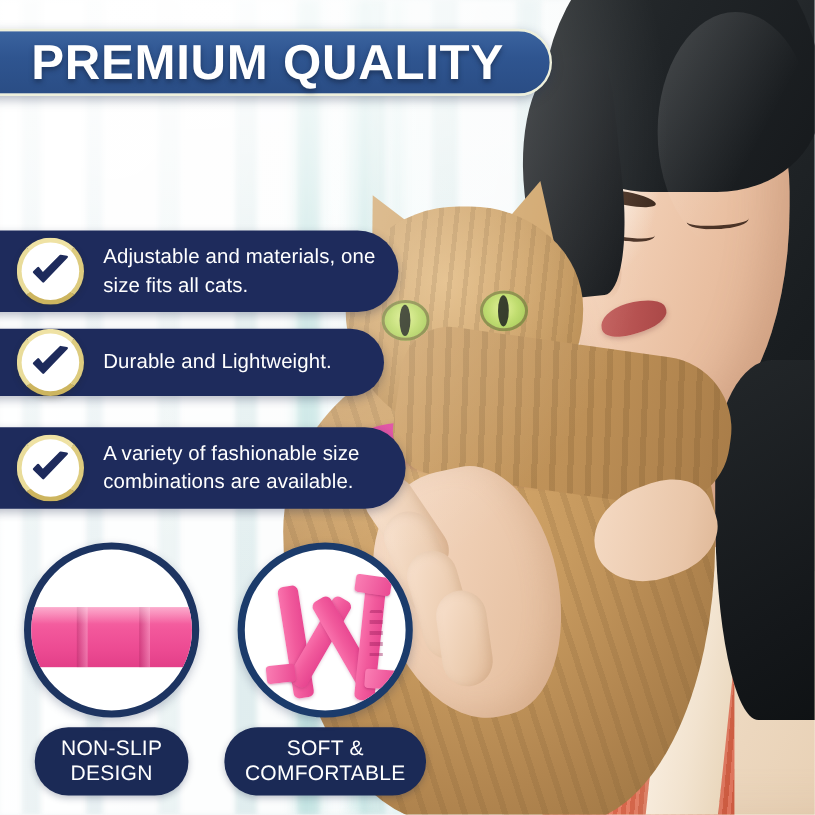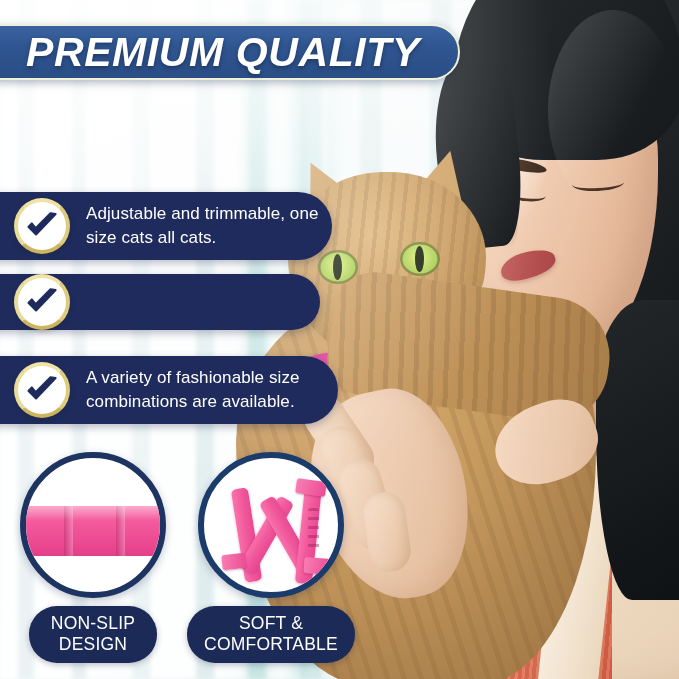--- a/index.html
+++ b/index.html
@@ -305,21 +305,20 @@
     padding-left: 54px;
     box-shadow: 0 3px 9px rgba(30,46,78,.34);
   }
   .banner-title {
     color: #ffffff;
     font-size: 41px;
     font-weight: 700;
     letter-spacing: .6px;
     text-shadow: 0 2px 4px rgba(18,32,60,.55);
     white-space: nowrap;
-    font-style: italic;
   }
 
   
   .subtitle {
     position: absolute;
     left: 22px; top: 92px; width: 500px;
     font-size: 21.5px;
     font-weight: 700;
     line-height: 1.32;
     color: #23315a;
@@ -511,29 +510,30 @@
     <span class="banner-title">PREMIUM QUALITY</span>
   </div>
 
 
   <div class="bullet bullet-1">
     <span class="check-badge">
       <svg viewBox="0 0 40 40" aria-hidden="true">
         <path d="M4 21 L13 30 L36 6 L30 5 L12.5 22.5 L8 17 Z" fill="#1e2b5c" stroke="#1e2b5c" stroke-width="2.4" stroke-linejoin="round" stroke-linecap="round"></path>
       </svg>
     </span>
-    <span class="bullet-text">Adjustable and trimmable, one size cats all cats.</span>
+    <span class="bullet-text">Adjustable and materials, one size fits all cats.</span>
   </div>
 
   <div class="bullet bullet-2">
     <span class="check-badge">
       <svg viewBox="0 0 40 40" aria-hidden="true">
         <path d="M4 21 L13 30 L36 6 L30 5 L12.5 22.5 L8 17 Z" fill="#1e2b5c" stroke="#1e2b5c" stroke-width="2.4" stroke-linejoin="round" stroke-linecap="round"></path>
       </svg>
     </span>
+    <span class="bullet-text">Durable and Lightweight.</span>
   </div>
 
   <div class="bullet bullet-3">
     <span class="check-badge">
       <svg viewBox="0 0 40 40" aria-hidden="true">
         <path d="M4 21 L13 30 L36 6 L30 5 L12.5 22.5 L8 17 Z" fill="#1e2b5c" stroke="#1e2b5c" stroke-width="2.4" stroke-linejoin="round" stroke-linecap="round"></path>
       </svg>
     </span>
     <span class="bullet-text">A variety of fashionable size combinations are available.</span>
   </div>

